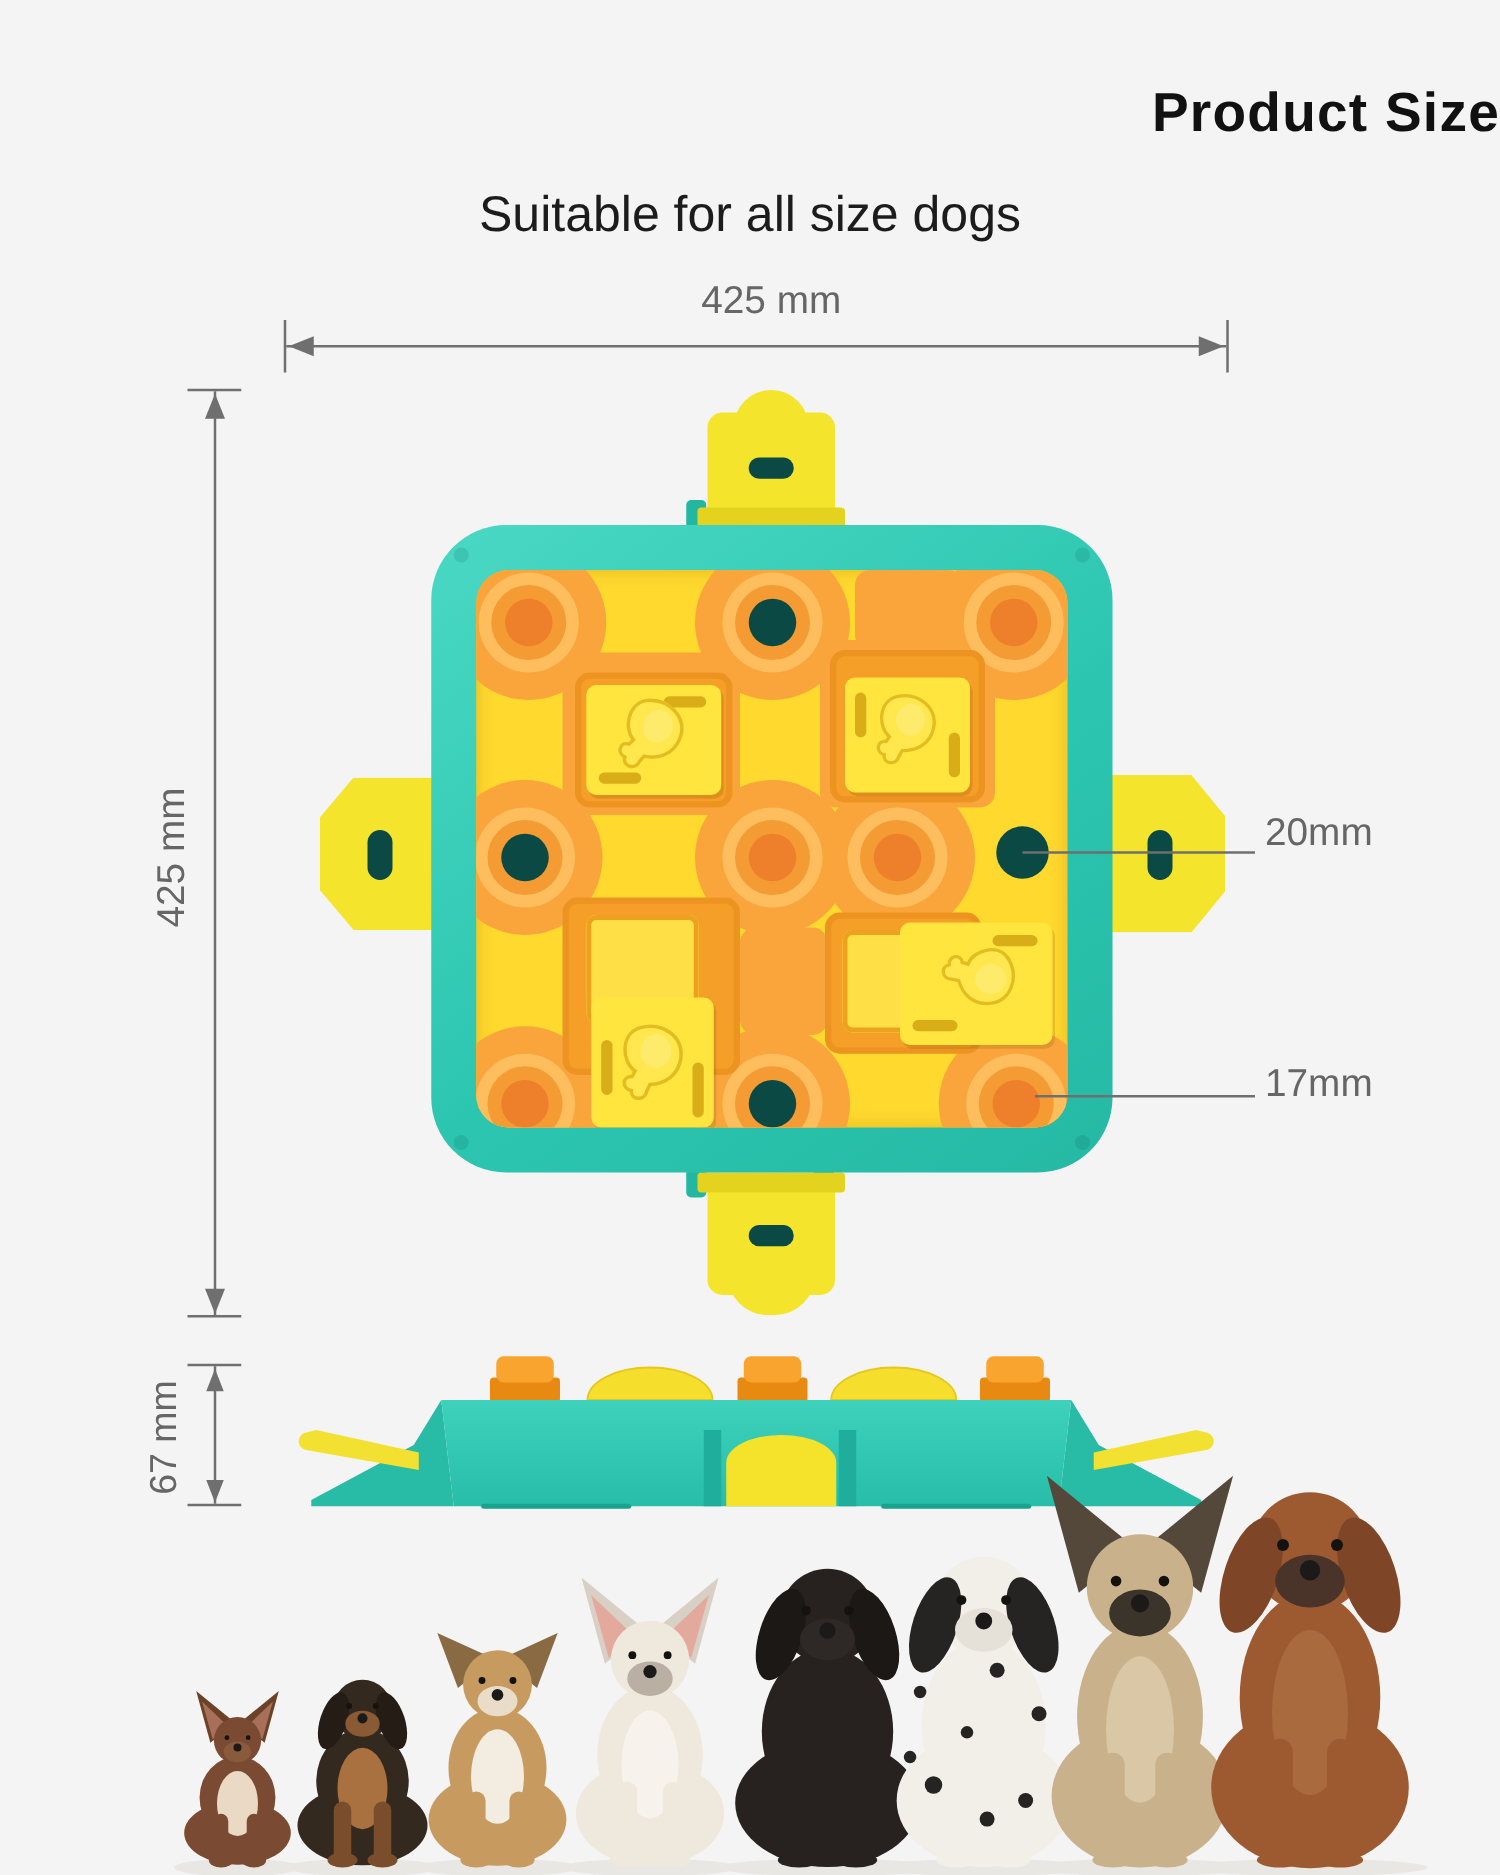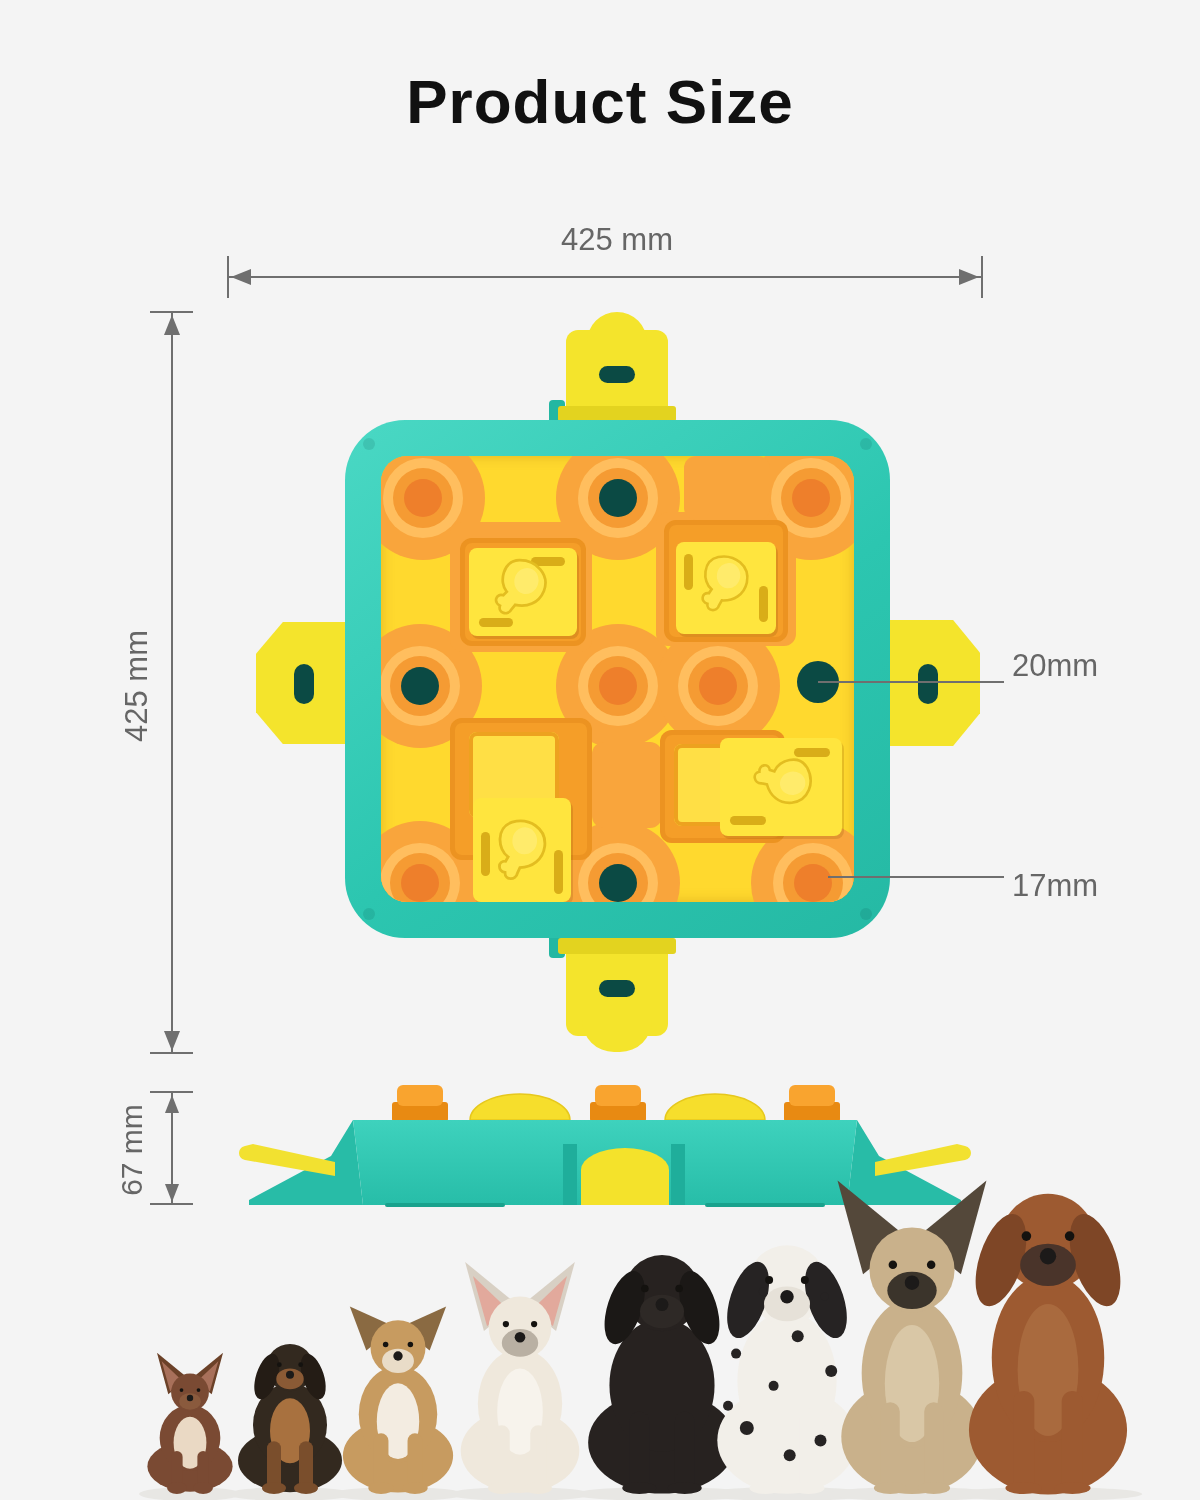--- a/index.html
+++ b/index.html
@@ -4,22 +4,22 @@
 <style>
   :root{
     --bg:#f4f4f4; --title:#111; --dim:#6f6f6f; --dimtext:#666;
     --teal:#2fcbb5; --teal-dark:#23b7a2; --hole-dark:#0b4a44;
     --panel-yellow:#ffd92e; --clip-yellow:#f4e42c; --slider-yellow:#ffe53e; --slot-cut:#d9ad18;
     --orange-pad:#f9a53c; --orange-frame:#f59e28; --ring-outer:#ffbe5e; --ring-mid:#f59b33; --ring-inner:#ee7f2b;
   }
   html,body{margin:0;padding:0;}
   .page{position:relative;width:1200px;height:1500px;background:var(--bg);overflow:hidden;
         font-family:"Liberation Sans", sans-serif;}
-  .title{position:absolute;left:0;top:66px;width:1200px;text-align:center;
-         font-size:62px;font-weight:bold;color:var(--title);letter-spacing:1px;}
+  .title{position:absolute;left:0;top:66px;width:1200px;text-align:right;
+         font-size:44px;font-weight:bold;color:var(--title);letter-spacing:1px;}
   .subtitle{position:absolute;left:0;top:150px;width:1200px;text-align:center;
          font-size:40px;color:#1c1c1c;}
   
   .dline{position:absolute;background:var(--dim);z-index:4;}
   .ah{position:absolute;width:0;height:0;z-index:4;}
   .dlabel{position:absolute;color:var(--dimtext);font-size:31px;z-index:4;}
   .rot{transform:rotate(-90deg);}
   
   .board{position:absolute;left:345px;top:420px;width:545px;height:518px;border-radius:60px;
          background:linear-gradient(145deg,#4ad8c4,#2cc6b0 55%,#25b9a4);z-index:2;}
@@ -60,20 +60,21 @@
   .leader{position:absolute;height:2px;background:var(--dim);z-index:6;}
   .sideview{position:absolute;left:235px;top:1072px;z-index:2;}
   .dogs{position:absolute;left:115px;top:1178px;z-index:3;}
 </style>
 </head>
 <body>
 
 <div class="page">
 
   <div class="title">Product Size</div>
+  <div class="subtitle">Suitable for all size dogs</div>
 
   <div class="dlabel" style="left:462px;top:222px;width:310px;text-align:center;">425 mm</div>
   <div class="dline" style="left:229px;top:276px;width:752px;height:2px;"></div>
   <div class="dline" style="left:227px;top:256px;width:2px;height:42px;"></div>
   <div class="dline" style="left:981px;top:256px;width:2px;height:42px;"></div>
   <div class="ah" style="left:231px;top:269px;border-top:8px solid transparent;border-bottom:8px solid transparent;border-right:20px solid var(--dim);"></div>
   <div class="ah" style="left:959px;top:269px;border-top:8px solid transparent;border-bottom:8px solid transparent;border-left:20px solid var(--dim);"></div>
 
   <div class="dlabel rot" style="left:72px;top:668px;width:130px;text-align:center;">425 mm</div>
   <div class="dline" style="left:171px;top:313px;width:2px;height:740px;"></div>
@@ -181,21 +182,21 @@
           <path d="M21,6 C36,1 52,10 51,26 C50,38 41,45 30,46 L28,51 C27,58 17,58 17,51 C10,50 10,41 17,41 L19,37 C9,31 7,11 21,6 Z" fill="#ffe74d" stroke="#e3bd20" stroke-width="2.5"></path>
           <ellipse cx="33" cy="22" rx="11" ry="12" fill="#fff08a" opacity="0.5"></ellipse>
         </svg>
       </div>
     </div>
   </div>
 
   <div class="leader" style="left:818px;top:681px;width:186px;"></div>
   <div class="dlabel" style="left:1012px;top:648px;">20mm</div>
   <div class="leader" style="left:828px;top:876px;width:176px;"></div>
-  <div class="dlabel" style="left:1012px;top:868px;">17mm</div>
+  <div class="dlabel" style="left:1012px;top:849px;">17mm</div>
 
   <svg class="sideview" width="740" height="140" viewBox="0 0 740 140">
     <defs>
       <linearGradient id="tg" x1="0" y1="0" x2="0" y2="1">
         <stop offset="0" stop-color="#3ed2bd"></stop>
           <stop offset="1" stop-color="#27bda8"></stop>
       </linearGradient>
     </defs>
 
     <path d="M235,48 a50,26 0 0 1 100,0 z" fill="#f6de2c" stroke="#e6c81d" stroke-width="1.5"></path>

